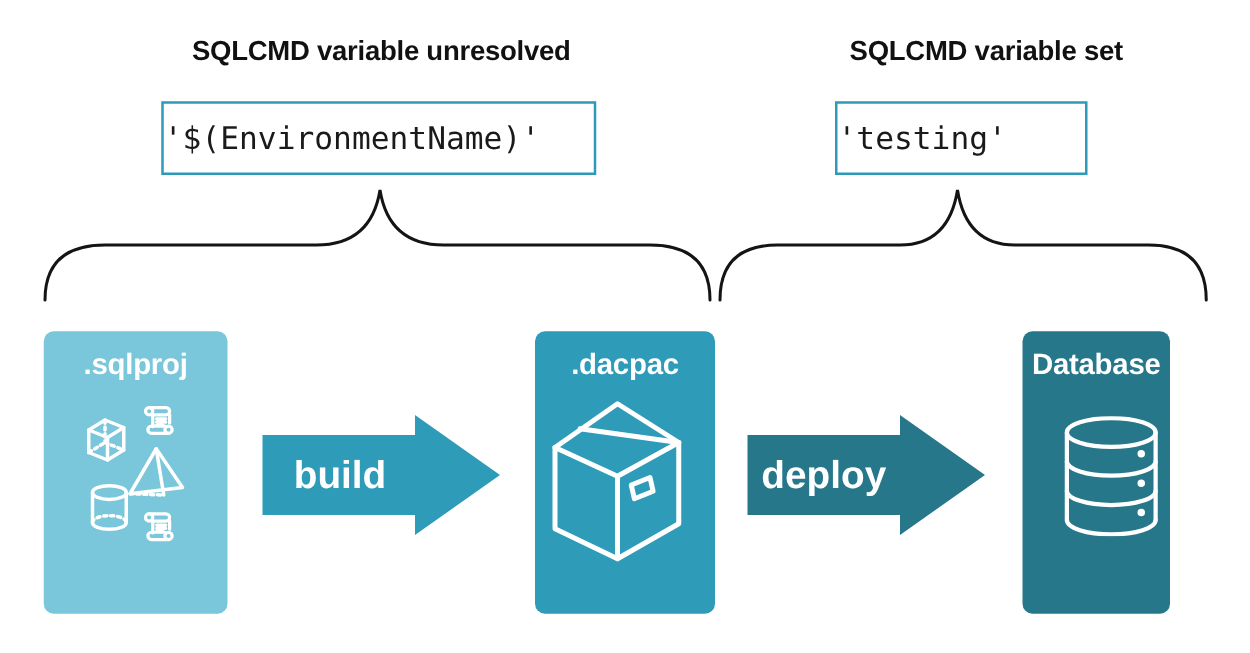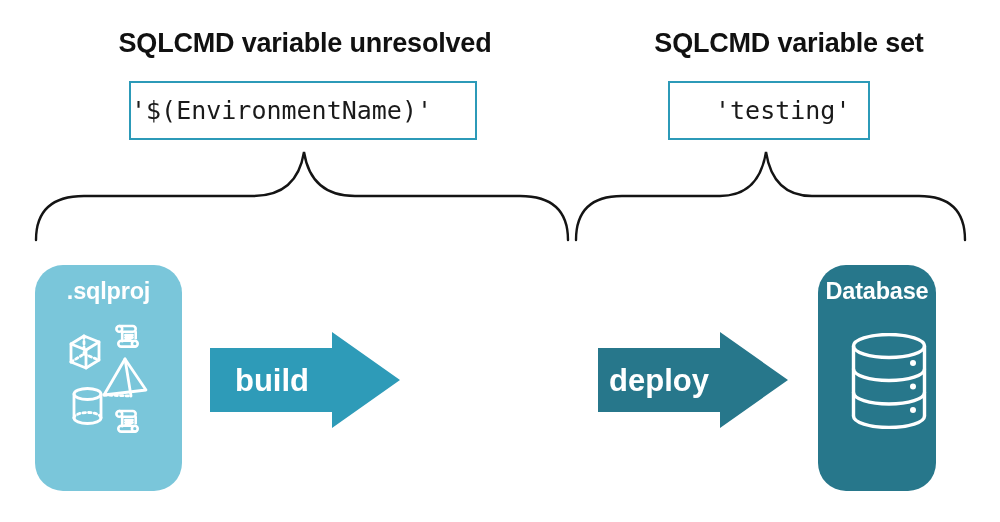--- a/index.html
+++ b/index.html
@@ -4,46 +4,46 @@
 <style>
   html,body{margin:0;padding:0;background:#fff;}
   .canvas{
     position:relative;width:1000px;height:522px;background:var(--background,#fff);
     font-family:"Liberation Sans",sans-serif;overflow:hidden;
   }
 
   
   .heading{
     position:absolute;top:28px;width:400px;text-align:center;
-    font-size:27px;font-weight:700;color:var(--heading-text,#111);
+    font-size:22px;font-weight:700;color:var(--heading-text,#111);
     letter-spacing:-0.2px;
   }
   .heading.left{left:105px;}
   .heading.right{left:589px;}
 
   
   .codebox{
     position:absolute;top:81px;height:59px;background:#fff;
     border:2.5px solid var(--code-box-border,#2C9AB8);
     box-sizing:border-box;display:flex;align-items:center;justify-content:flex-start;
   }
   .codebox.left{left:129px;width:348px;}
-  .codebox.right{left:668px;width:202px;padding-left:45px;}
+  .codebox.right{left:668px;width:202px;}
   .code{
     font-family:"DejaVu Sans Mono","Liberation Mono",monospace;
     font-size:25px;color:var(--code-text,#1a1a1a);white-space:pre;
   }
 
   
   .braces{position:absolute;left:0;top:0;width:1000px;height:522px;}
   .brace{fill:none;stroke:var(--brace-stroke,#141414);stroke-width:2.4;stroke-linecap:round;}
 
   
   .node{
-    position:absolute;top:265px;height:226px;border-radius:28px;
+    position:absolute;top:265px;height:226px;border-radius:8px;
   }
   .node.sqlproj{left:35px;width:147px;background:var(--node-sqlproj,#7AC6DA);}
   .node.dacpac{left:428px;width:144px;background:var(--node-dacpac,#2E9BB8);}
   .node.database{left:818px;width:118px;background:var(--node-database,#27778B);}
   .node-label{
     position:absolute;top:13px;left:0;right:0;text-align:center;
     font-size:23.5px;font-weight:700;color:var(--node-label-text,#fff);
     letter-spacing:-0.2px;
   }
   .node-icon{position:absolute;}
@@ -121,20 +121,32 @@
 
       <use href="#scroll-glyph" x="78" y="142"></use>
     </svg>
   </div>
 
   <svg class="arrow build" viewBox="0 0 190 96">
     <polygon class="arrow-shape build-fill" points="0,16 122,16 122,0 190,48 122,96 122,80 0,80"></polygon>
     <text class="arrow-text" x="62" y="48">build</text>
   </svg>
 
+  <div class="node dacpac">
+    <div class="node-label">.dacpac</div>
+    <svg class="node-icon" style="left:13px;top:53px;" width="118" height="136" viewBox="0 0 118 136">
+      <g class="icon-stroke" stroke-width="4">
+        <path d="M53 5 L3 40 L53 63 L102 36 Z"></path>
+        <path d="M23 25 L102 36"></path>
+        <path d="M3 40 V105 L53 129 V63"></path>
+        <path d="M102 36 V101 L53 129"></path>
+        <path d="M64 70 L79 64 L81.5 75 L66.5 81 Z"></path>
+      </g>
+    </svg>
+  </div>
 
   <svg class="arrow deploy" viewBox="0 0 190 96">
     <polygon class="arrow-shape deploy-fill" points="0,16 122,16 122,0 190,48 122,96 122,80 0,80"></polygon>
     <text class="arrow-text" x="61" y="48">deploy</text>
   </svg>
 
   <div class="node database">
     <div class="node-label">Database</div>
     <svg class="node-icon" style="left:32px;top:68px;" width="78" height="96" viewBox="0 0 78 96">
       <g class="icon-stroke" stroke-width="3.4">

